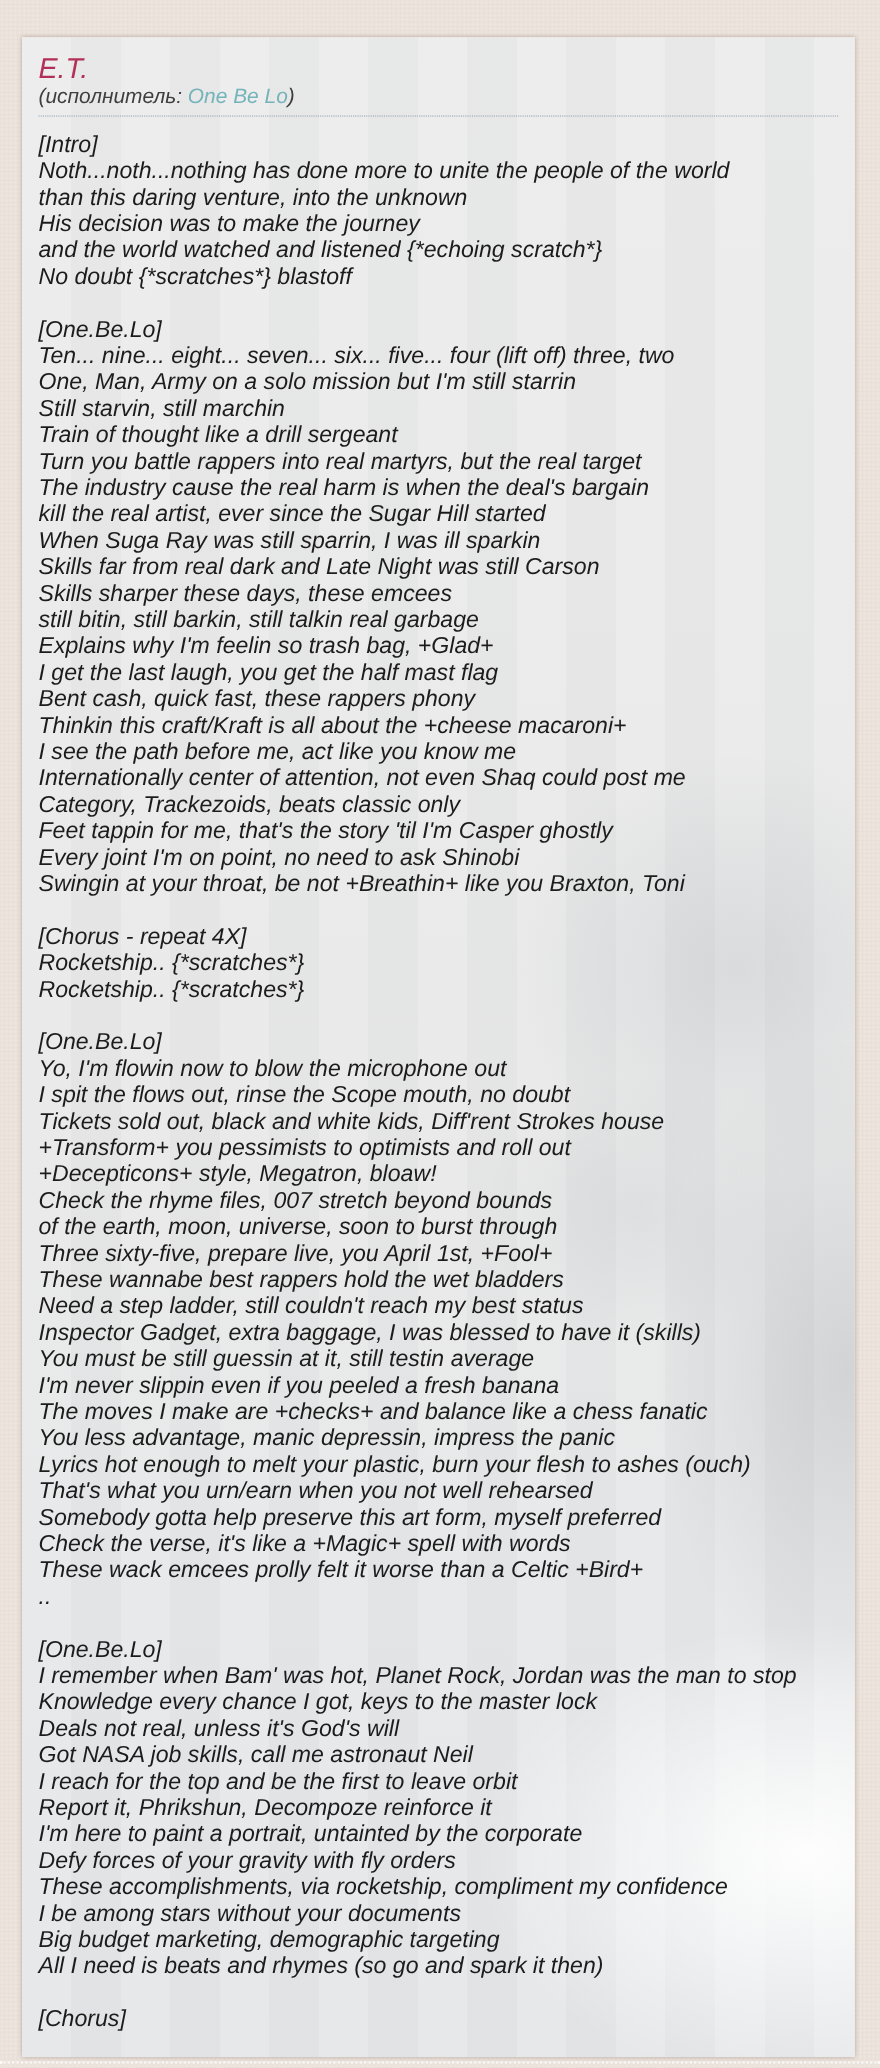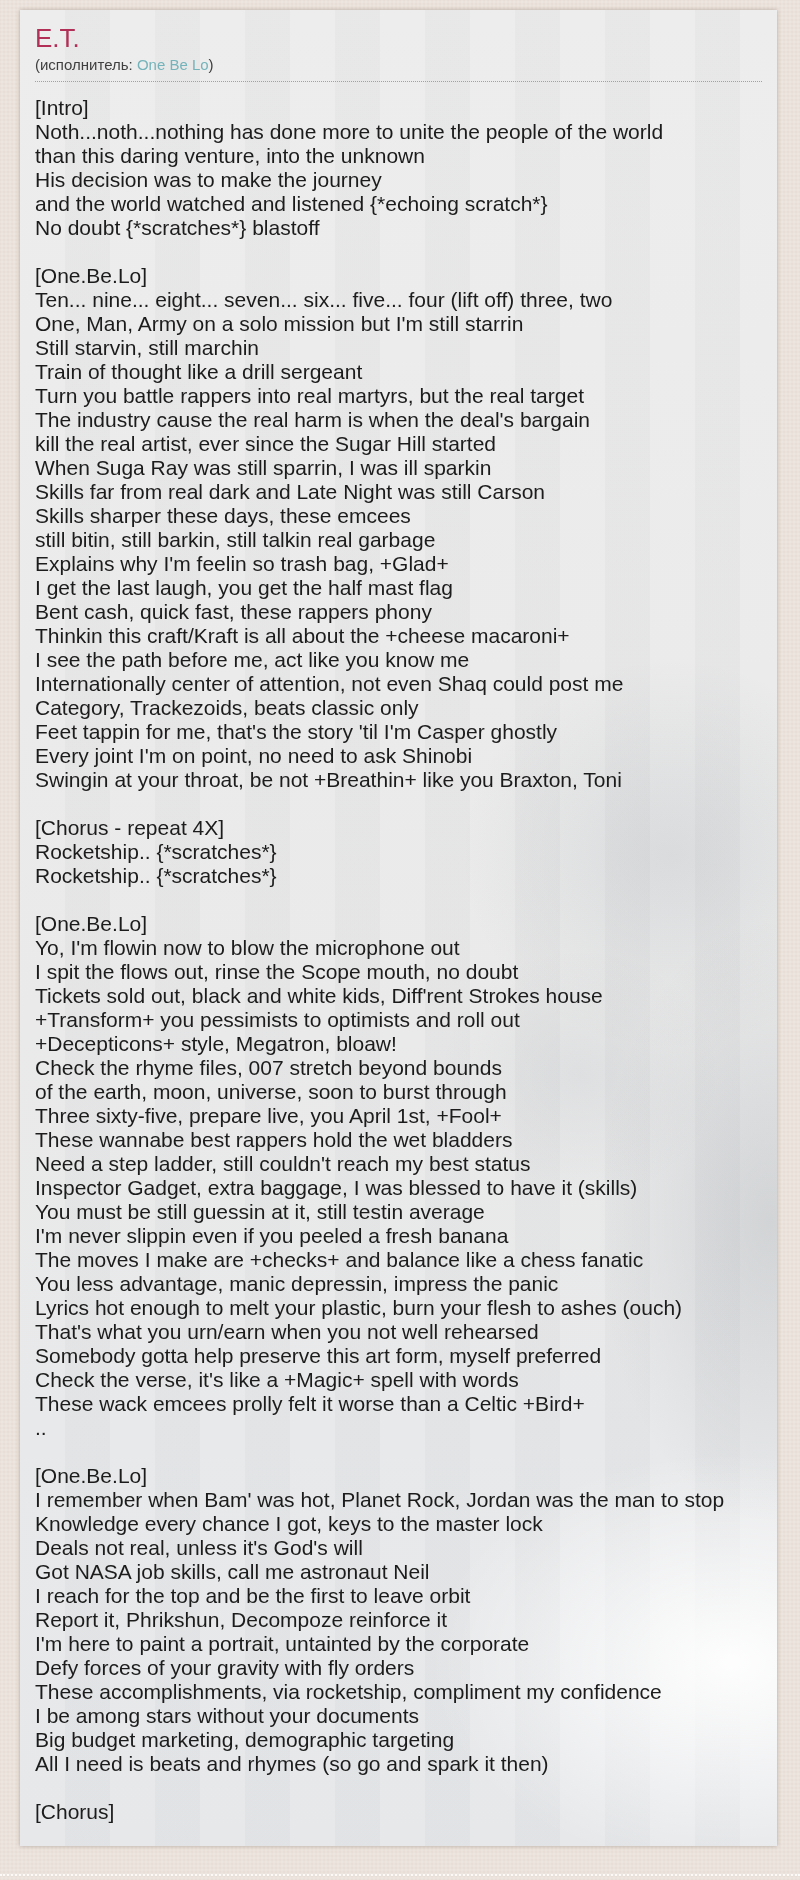--- a/index.html
+++ b/index.html
@@ -16,47 +16,48 @@
     
     background-image:
       radial-gradient(rgba(255,255,255,0.45) 22%, rgba(255,255,255,0) 26%),
       radial-gradient(rgba(208,193,183,0.40) 22%, rgba(208,193,183,0) 26%);
     background-size: 4px 4px, 4px 4px;
     background-position: 0 0, 2px 2px;
   }
   .panel {
     position: absolute;
     left: 20px;
-    top: 10px;
+    top: 34px;
     width: 757px;
     height: 1836px;
     box-sizing: border-box;
     padding: 13px 15px 0 15px;
     background:
       
       radial-gradient(ellipse 300px 280px at 86% 46%, rgba(66,82,94,0.10), rgba(66,82,94,0) 70%),
       radial-gradient(ellipse 240px 420px at 99% 66%, rgba(52,66,78,0.13), rgba(52,66,78,0) 72%),
       radial-gradient(ellipse 200px 180px at 74% 58%, rgba(66,82,94,0.07), rgba(66,82,94,0) 70%),
       
       radial-gradient(ellipse 430px 300px at 94% 90%, rgba(255,255,255,0.95), rgba(255,255,255,0) 70%),
       
       repeating-linear-gradient(90deg, rgba(255,255,255,0.05) 0 45px, rgba(90,100,110,0.03) 45px 90px),
       linear-gradient(180deg, #ececec 0%, #e9e9e9 55%, #e5e7e9 100%);
     box-shadow: 0 0 4px rgba(110,95,85,0.45);
+    font-style: italic;
   }
   .page-title {
     margin: 0;
     font-size: 26px;
     font-weight: normal;
     line-height: 30px;
     color: var(--title-color, #b23058);
   }
   .artist-line {
     margin: 1px 0 0 0;
-    font-size: 15px;
+    font-size: 19px;
     line-height: 22px;
     color: #3f3f3f;
     padding-bottom: 5px;
     border-bottom: 1px dotted var(--sep-color, #96a3b2);
   }
   .artist-link {
     color: var(--link-color, #74b3ba);
     text-decoration: none;
     cursor: pointer;
   }

